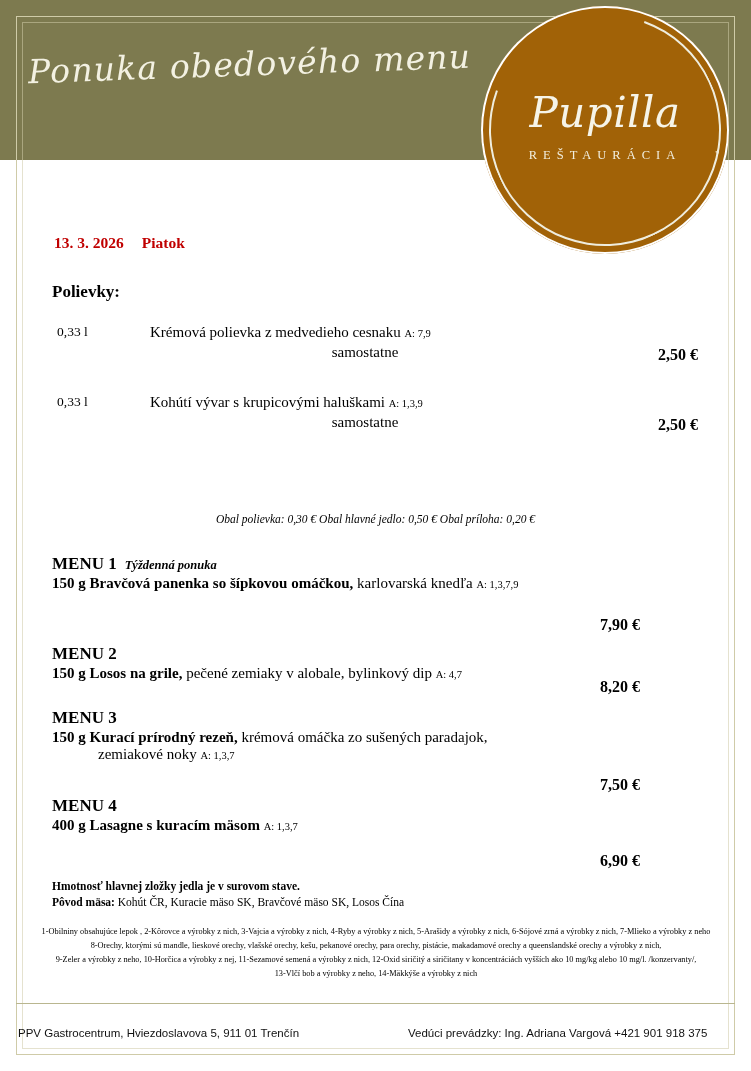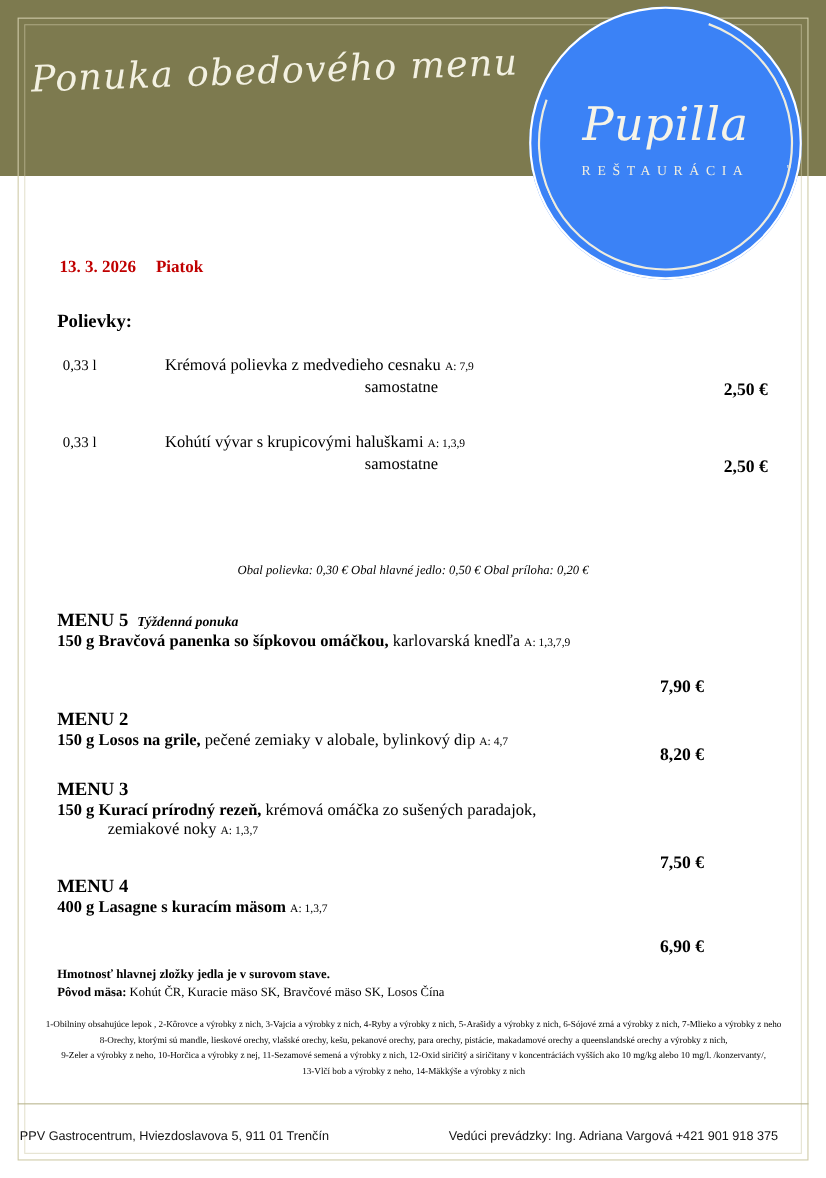--- a/index.html
+++ b/index.html
@@ -63,21 +63,21 @@
   }
 
   
   .logo-circle {
     position: absolute;
     left: 481px;
     top: 6px;
     width: 248px;
     height: 248px;
     border-radius: 50%;
-    background: #3b82f6;
+    background: #a16207;
     box-shadow: 0 0 0 2px #ffffff inset;
     overflow: hidden;
   }
   .logo-ring {
     position: absolute;
     left: 8px;
     top: 8px;
     width: 232px;
     height: 232px;
     border-radius: 50%;
@@ -316,21 +316,21 @@
       <span class="vol">0,33 l</span>
       <span class="name"><span>Kohútí vývar s krupicovými haluškami</span> <span class="alg">A: 1,3,9</span></span>
       <span class="sep">samostatne</span>
       <span class="price">2,50 €</span>
     </div>
 
     <div class="packaging-note">Obal polievka: 0,30 €  Obal hlavné jedlo: 0,50 €   Obal príloha: 0,20 €</div>
 
     <div class="menu-block" style="top:394px;">
       <div class="menu-head">
-        <span>MENU 5</span><span class="weekly">Týždenná ponuka</span>
+        <span>MENU 1</span><span class="weekly">Týždenná ponuka</span>
       </div>
       <div class="menu-desc">
         <b>150 g</b> <b>Bravčová panenka so šípkovou omáčkou,</b><span> karlovarská knedľa</span> <span class="alg">A: 1,3,7,9</span>
       </div>
       <div class="menu-price" style="top:62px;">7,90 €</div>
     </div>
 
     <div class="menu-block" style="top:484px;">
       <div class="menu-head">
         <span>MENU 2</span><span class="weekly"></span>

